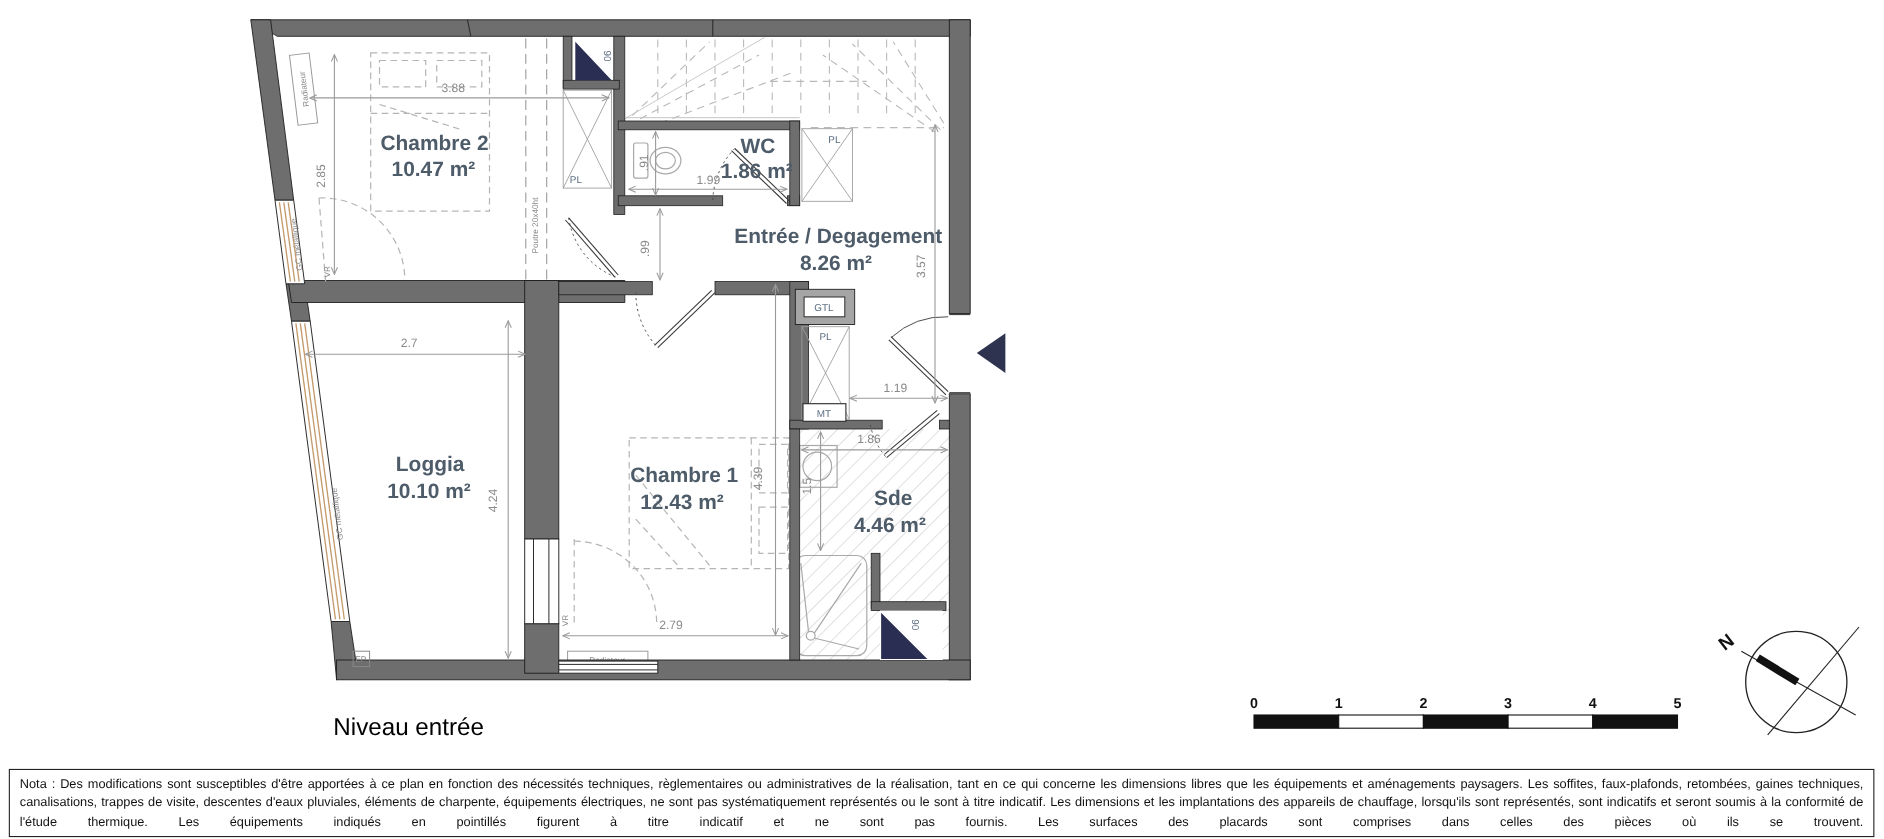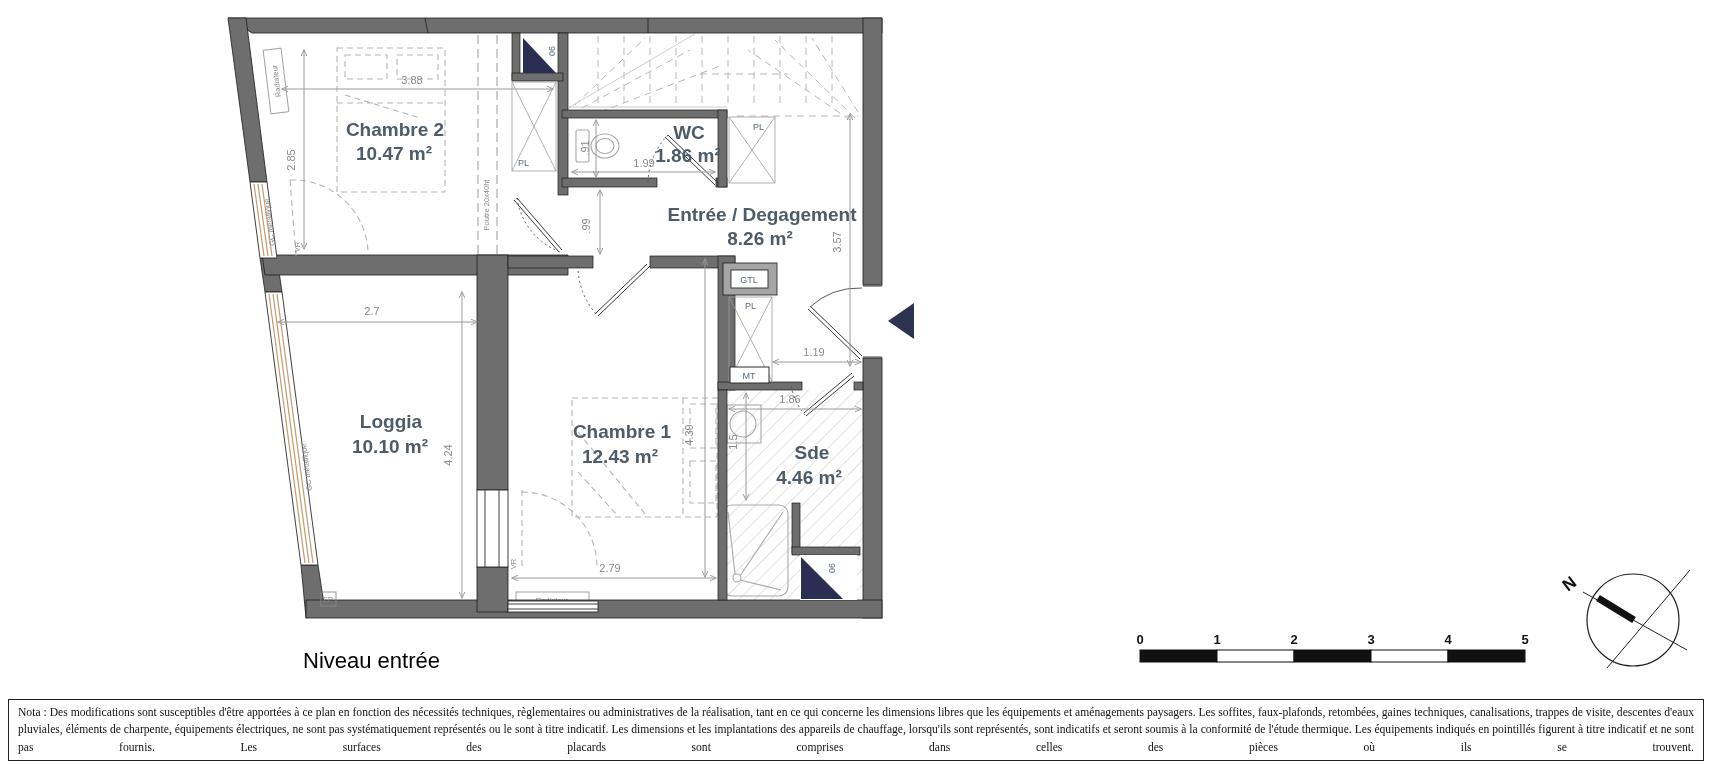--- a/index.html
+++ b/index.html
@@ -17,21 +17,21 @@
   .stair{stroke:#b9b9b9;stroke-width:1;fill:none;stroke-dasharray:7 5;}
   .fix{stroke:#a9a9a9;stroke-width:1.1;fill:none;}
   .brace{stroke:#9d9d9d;stroke-width:0.8;fill:none;}
   .doorleaf{stroke:#3a3a3a;stroke-width:1;fill:none;}
   .doorarc{stroke:#4a4a4a;stroke-width:0.9;fill:none;}
   .dotarc{stroke:#4a4a4a;stroke-width:0.9;fill:none;stroke-dasharray:2 3;}
   .frame{stroke:#2a2a2a;stroke-width:0.9;fill:none;}
   #title{position:absolute;left:293px;top:648px;font-size:22px;font-weight:normal;color:#000;margin-left:10px;}
   #nota-box{position:absolute;left:8px;right:9px;top:699px;height:52px;border:1.6px solid #222;
     background:#fff;padding:4px 9px;font-size:11.6px;line-height:1.5;color:#111;
-    text-align:justify;text-align-last:justify;font-family:Liberation Serif, serif;}
+    text-align:justify;text-align-last:justify;}
 </style>
 </head>
 <body>
 
 <div id="stage">
 <svg id="plan-svg" width="1713" height="763" viewBox="0 0 1713 763">
   <defs>
     <pattern id="hatch" width="11" height="11" patternUnits="userSpaceOnUse" patternTransform="rotate(45)">
       <line x1="0" y1="0" x2="0" y2="11" stroke="#c6c6c6" stroke-width="1"></line>
     </pattern>

